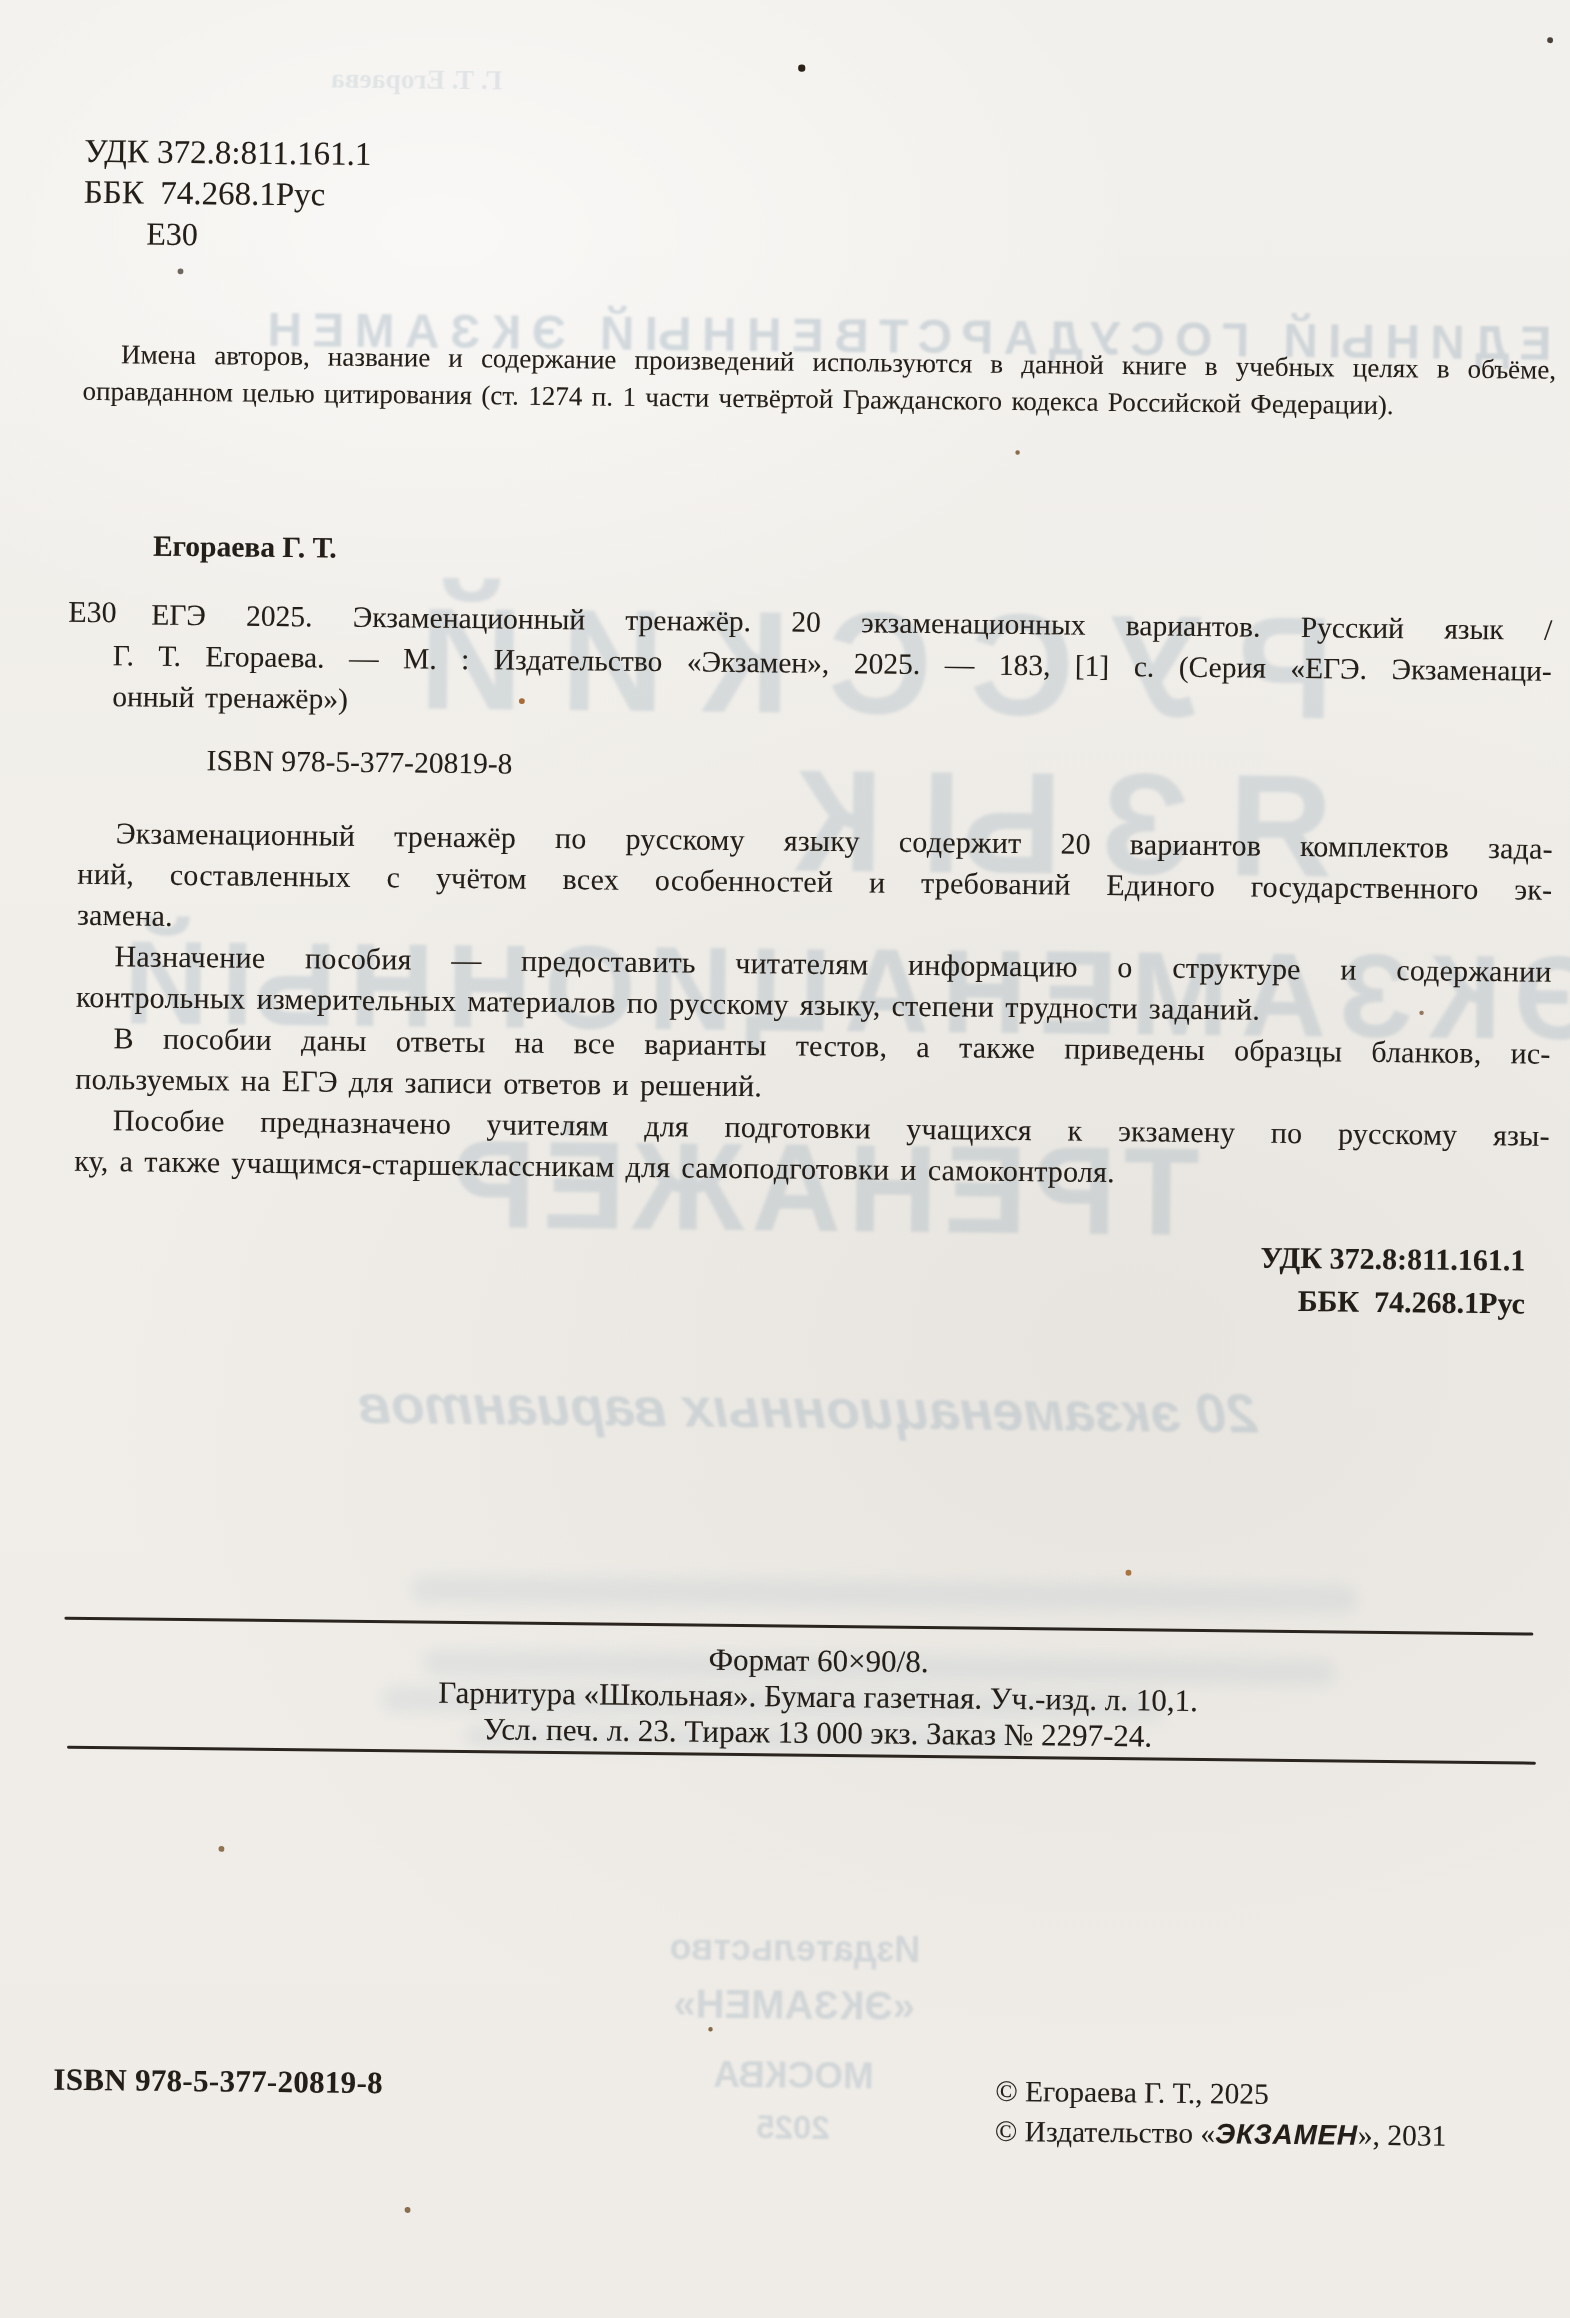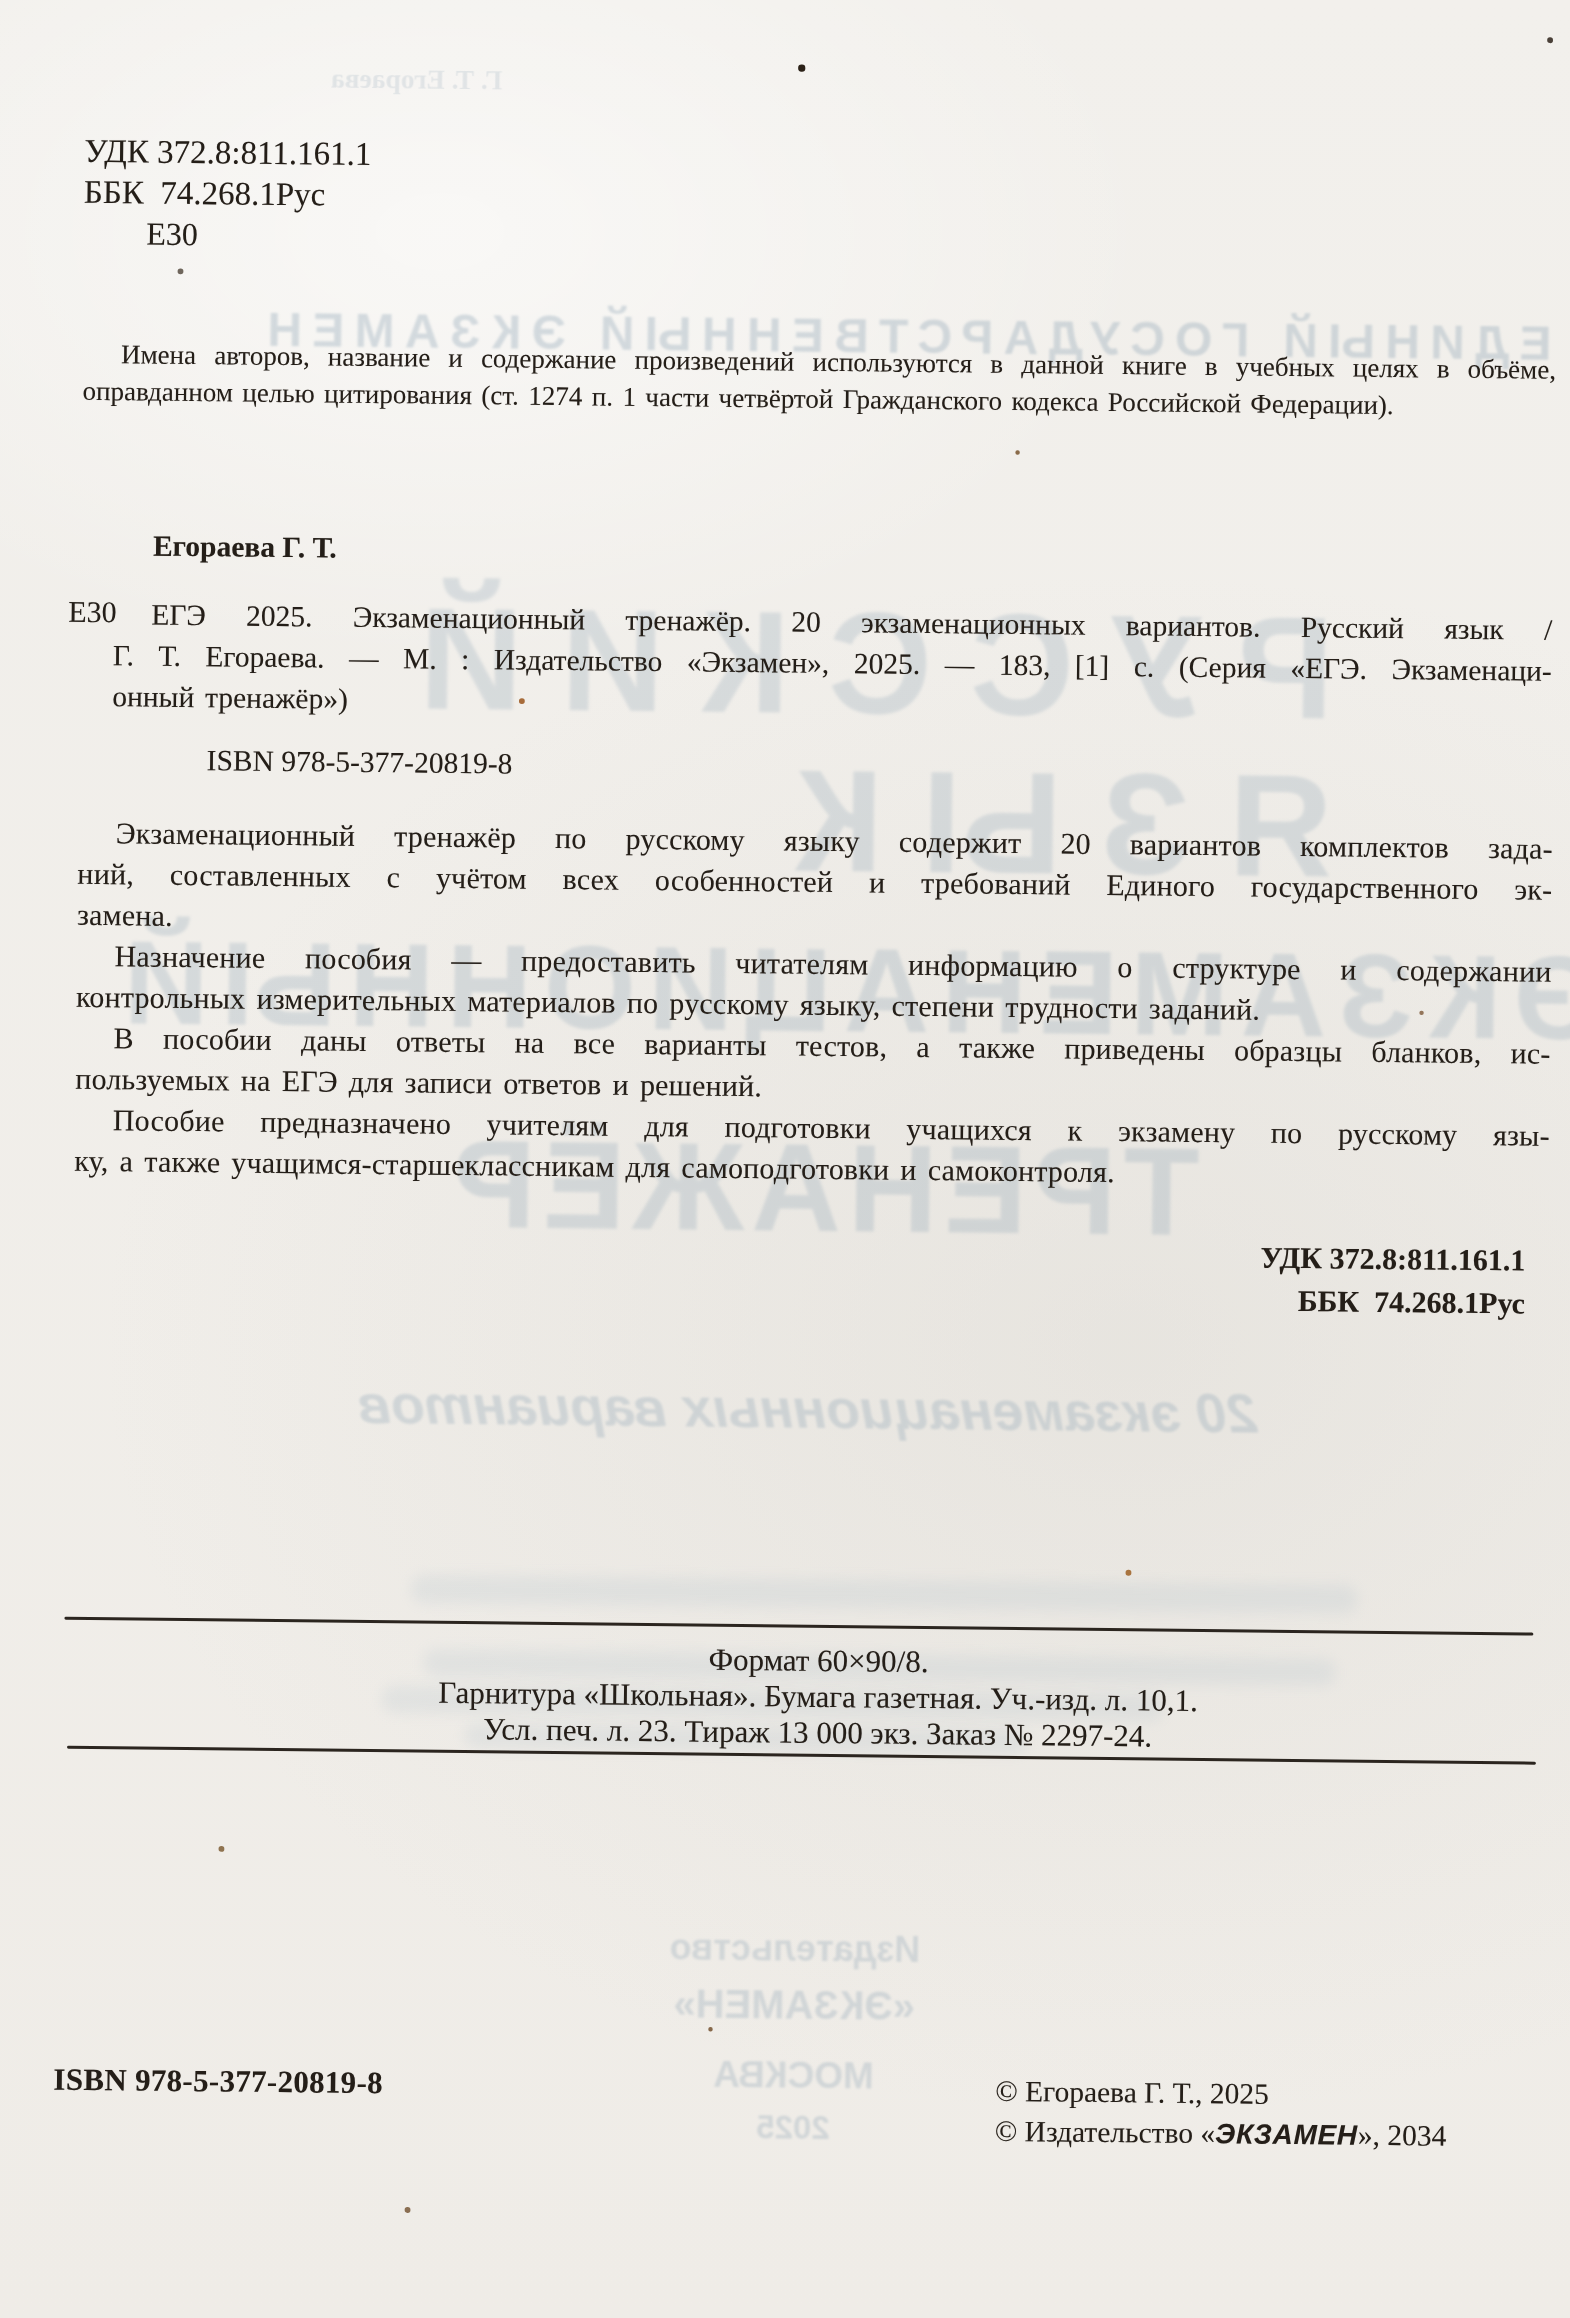--- a/index.html
+++ b/index.html
@@ -132,19 +132,19 @@
       <div>Гарнитура «Школьная». Бумага газетная. Уч.-изд. л. 10,1.</div>
       <div>Усл. печ. л. 23. Тираж 13 000 экз. Заказ № 2297-24.</div>
     </div>
 
     <div class="rule" style="left:84px; top:1746px; width:1469px;"></div>
 
     <div class="abs ink b" style="left:74px; top:2062px; font-size:31px; letter-spacing:0.3px;">ISBN 978-5-377-20819-8</div>
 
     <div class="abs ink" style="left:1016px; top:2065px; font-size:29.5px;">© Егораева Г. Т., 2025</div>
     <div class="abs ink" style="left:1016px; top:2105px; font-size:29.5px;">
-      <span>© Издательство «</span><span class="brand" style="font-size:28px;">ЭКЗАМЕН</span><span>», 2034</span>
+      <span>© Издательство «</span><span class="brand" style="font-size:28px;">ЭКЗАМЕН</span><span>», 2031</span>
     </div>
 
     <div class="specks"></div>
   </div>
 </div>
 
 
 </body></html>

